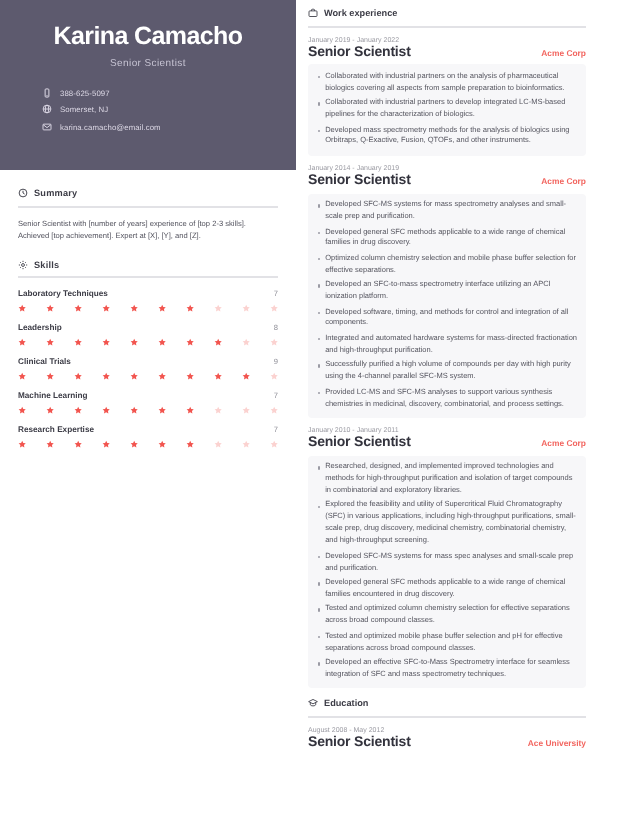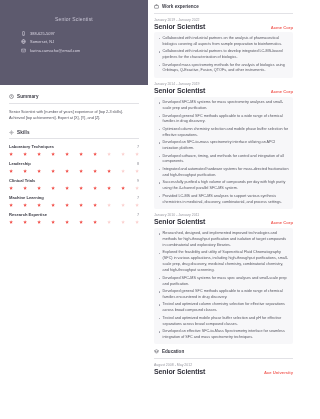--- a/index.html
+++ b/index.html
@@ -113,20 +113,21 @@
   .edu-wrap { margin-top:5px; }
 </style>
 </head>
 <body>
 
 <div class="page">
 
   <aside class="sidebar">
 
     <div class="hero">
+      <div class="hero-name">Karina Camacho</div>
       <div class="hero-role">Senior Scientist</div>
 
       <div class="contact-list">
         <div class="contact-row">
           <span class="ci">
             <svg viewBox="0 0 16 16" fill="none" stroke="#ddd9e6" stroke-width="1.6">
               <rect x="5" y="1.5" width="6" height="13" rx="1.4"></rect>
                 <line x1="7" y1="12.4" x2="9" y2="12.4"></line>
             </svg>
           </span>

